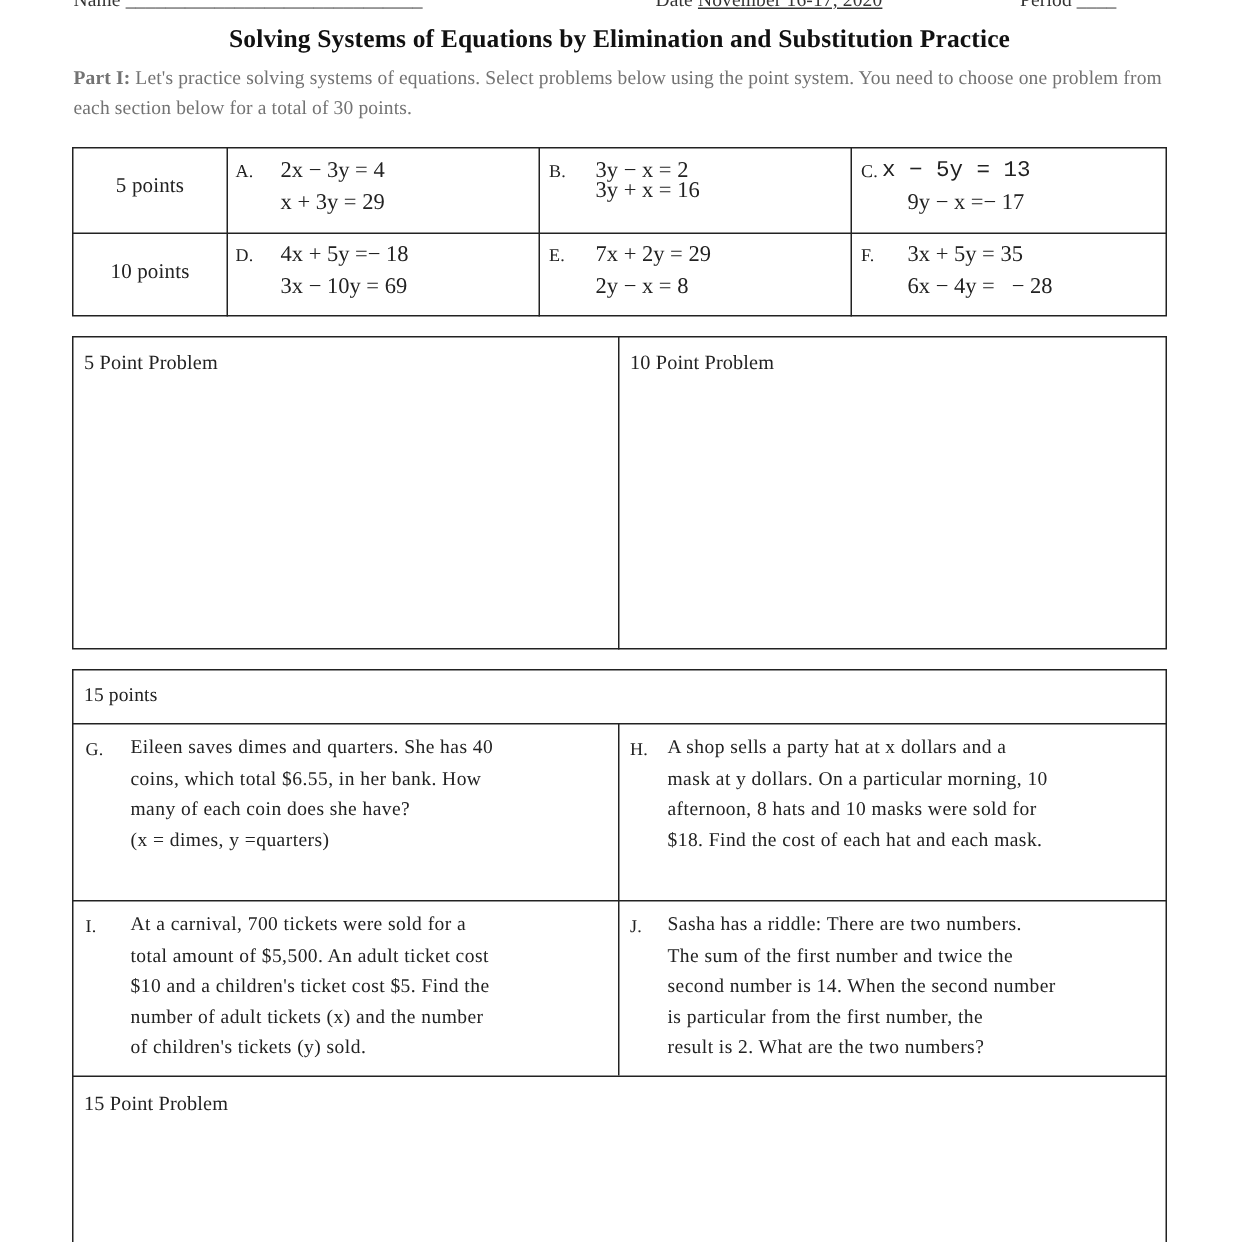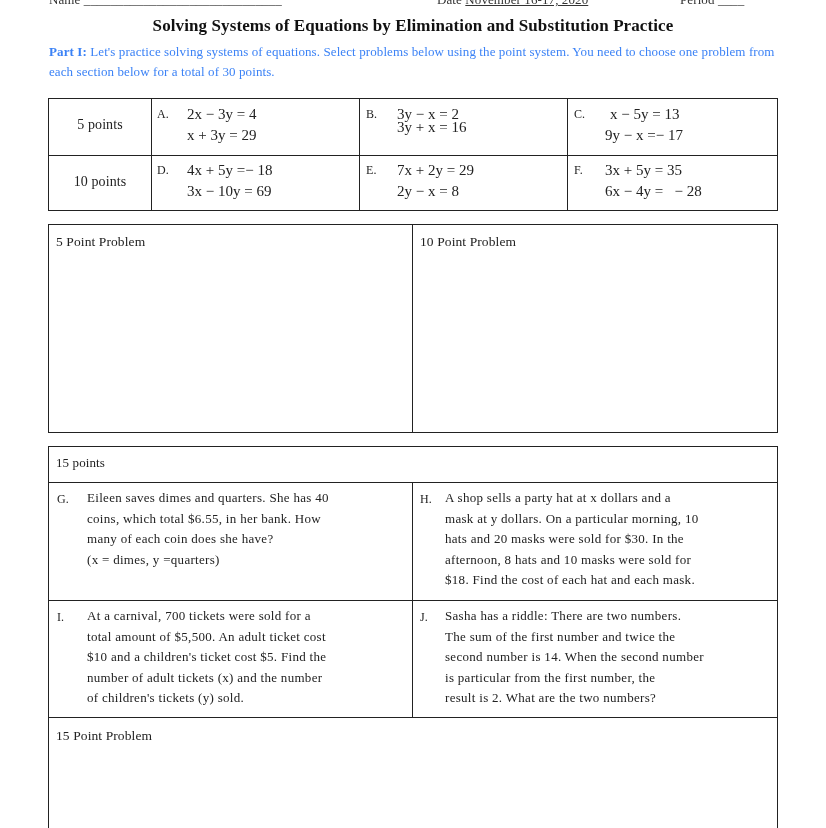--- a/index.html
+++ b/index.html
@@ -6,21 +6,21 @@
   body { width:826px; height:828px; overflow:hidden; position:relative;
          font-family:"DejaVu Sans", sans-serif; color:#222; }
   .hand { font-family:Liberation Serif, serif; font-weight:normal; letter-spacing:0.1px; }
   .abs { position:absolute; }
 
   
   .hdr { top:-8px; font-size:13px; color:#333; }
   .hdr .u { text-decoration:underline; }
 
   .title { top:16px; left:0; width:826px; text-align:center; font-size:17px; font-weight:bold; color:#111; }
-  .intro { top:42px; left:49px; width:730px; font-size:13px; line-height:20px; color:#3b82f6; }
+  .intro { top:42px; left:49px; width:730px; font-size:13px; line-height:20px; color:#737373; }
   .intro b { font-weight:bold; }
 
   
   .tbl { position:absolute; border:1.5px solid #222; box-sizing:border-box; }
   .vline { position:absolute; width:0; border-left:1.5px solid #222; }
   .hline { position:absolute; height:0; border-top:1.5px solid #222; }
 
   .pts-label { position:absolute; font-size:14px; text-align:center; width:102px; }
   .opt-letter { position:absolute; font-size:12px; }
   .eq { position:absolute; font-family:"Liberation Serif", serif; font-size:15px; line-height:20px; white-space:pre; }
@@ -63,21 +63,21 @@
   <div class="eq" style="left:187px; top:104px;">2x − 3y = 4</div>
   <div class="eq" style="left:187px; top:125px;">x + 3y = 29</div>
 </div>
 <div>
   <div class="opt-letter hand" style="left:366px; top:107px;">B.</div>
   <div class="eq" style="left:397px; top:104px;">3y − x = 2</div>
   <div class="eq" style="left:397px; top:117px;">3y + x = 16</div>
 </div>
 <div>
   <div class="opt-letter hand" style="left:574px; top:107px;">C.</div>
-  <div class="eq" style="left:610px; top:104px;">x − 5y = 13</div>
+  <div class="eq" style="left:588px; top:104px;font-family:Liberation Mono, monospace;">x − 5y = 13</div>
   <div class="eq" style="left:605px; top:125px;">9y − x =− 17</div>
 </div>
 
 <div class="pts-label hand" style="left:49px; top:174px;">10 points</div>
 <div>
   <div class="opt-letter hand" style="left:157px; top:163px;">D.</div>
   <div class="eq" style="left:187px; top:160px;text-align:center;">4x + 5y =− 18</div>
   <div class="eq" style="left:187px; top:181px;">3x − 10y = 69</div>
 </div>
 <div>
@@ -112,21 +112,20 @@
     <div>many of each coin does she have?</div>
     <div>(x = dimes, y =quarters)</div>
   </div>
 </div>
 
 <div>
   <div class="para-letter hand" style="left:420px; top:492px;">H.</div>
   <div class="para hand" style="left:445px; top:488px;">
     <div>A shop sells a party hat at x dollars and a</div>
     <div>mask at y dollars. On a particular morning, 10</div>
-    <div>hats and 20 masks were sold for $30. In the</div>
     <div>afternoon, 8 hats and 10 masks were sold for</div>
     <div>$18. Find the cost of each hat and each mask.</div>
   </div>
 </div>
 
 <div>
   <div class="para-letter hand" style="left:57px; top:610px;">I.</div>
   <div class="para hand" style="left:87px; top:606px;">
     <div>At a carnival, 700 tickets were sold for a</div>
     <div>total amount of $5,500. An adult ticket cost</div>

